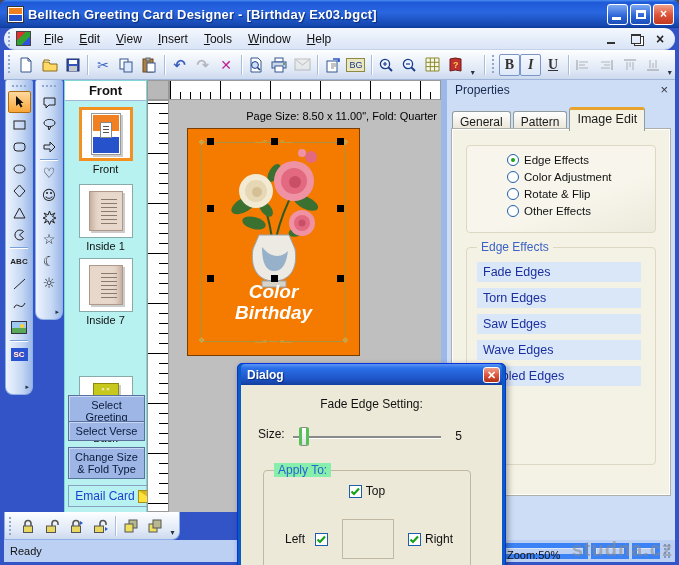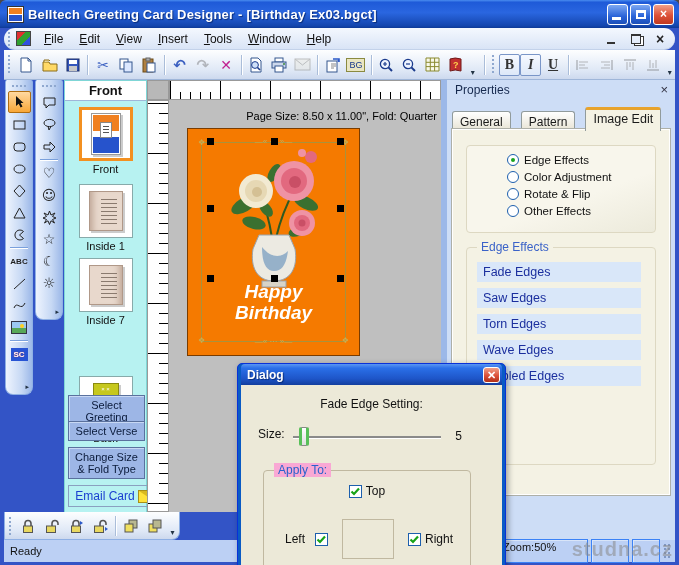--- a/index.html
+++ b/index.html
@@ -139,62 +139,62 @@
   .handle { position:absolute; width:7px; height:7px; background:#000; }
 
   
   .splitter { position:absolute; left:437px; top:0; width:6px; height:433px; background:#9cb8e8; }
   .props { position:absolute; left:443px; top:0; width:228px; height:460px; background:#cdddf6; }
   .props-title { position:absolute; left:8px; top:3px; font-size:12px; color:#16294e; }
   .props-close { position:absolute; right:7px; top:2px; font-size:13px; color:#334; }
   .props-content { position:absolute; left:4px; top:48px; width:220px; height:368px; background:#f4f2e4; border:1px solid #aeb0a8; box-shadow:inset 0 0 0 1px #fff; }
   .tabs { position:absolute; left:5px; top:27px; display:flex; align-items:flex-end; }
   .tab { font-size:12px; color:#1a1a1a; padding:3px 7px 3px; border:1px solid #919b9c; border-bottom:none; border-radius:3px 3px 0 0;
-    background:linear-gradient(180deg,#ffffff,#e6e2d2); margin-right:10px; height:20px; }
+    background:linear-gradient(180deg,#ffffff,#e6e2d2); margin-right:2px; height:20px; }
   .tab.active { background:#f4f2e4; border-top:3px solid #e8a32c; height:24px; padding-top:2px; font-size:12.5px; position:relative; z-index:3; }
   .optgroup { position:absolute; left:14px; top:16px; width:190px; height:88px; border:1px solid #ddd8c2; border-radius:4px;
     background:linear-gradient(160deg,#f8f6ec 60%,#eceadb); }
   .radio-row { display:flex; align-items:center; gap:5px; margin:5px 0 0 40px; }
   .optgroup .radio-row:first-child { margin-top:8px; }
   .radio { width:12px; height:12px; border:1px solid #1d5fad; border-radius:50%; background:#fff; position:relative; flex:none; }
   .radio.on::after { content:""; position:absolute; left:3px; top:3px; width:4px; height:4px; border-radius:50%; background:#19a31f; }
   .radio-label { font-size:11.5px; color:#111; }
   .fxgroup { position:absolute; left:14px; top:118px; width:190px; height:218px; border:1px solid #ddd8c2; border-radius:4px; }
   .fxcaption { position:absolute; left:10px; top:-8px; background:#f4f2e4; padding:0 4px; font-size:12px; color:#3a62c8; }
   .fxlist { position:absolute; left:10px; top:14px; right:14px; }
   .fxitem { background:#d9e7f9; color:#1b2f9e; font-size:12.5px; height:20px; line-height:20px; padding-left:6px; margin-bottom:6px; }
 
   
   .bottom-toolbar { position:absolute; left:4px; top:512px; width:176px; height:28px;
     background:linear-gradient(180deg,#fdfeff,#dfe8f6 70%,#cdd9ee); border-radius:0 0 8px 0;
     display:flex; align-items:center; border:1px solid #8fb0e4; border-top:none; }
   .statusbar { position:absolute; left:4px; top:540px; width:671px; height:22px; background:#bcd0f4; display:flex; align-items:center; }
   .status-ready { font-size:11px; color:#111; padding-left:6px; }
   .status-panels { margin-left:auto; display:flex; gap:3px; align-items:center; height:100%; padding:2px 4px 2px 0; }
-  .spanel { border:1px solid #3b82f6; box-shadow:inset 1px 1px 0 #d9e5f8; height:24px; font-size:11px; color:#111; padding:1px 4px 0; }
+  .spanel { border:5px solid #3b82f6; box-shadow:inset 1px 1px 0 #d9e5f8; height:16px; font-size:11px; color:#111; padding:1px 4px 0; }
   .sgrip { width:8px; height:16px; background-image:radial-gradient(circle,#8098c4 1px,transparent 1.2px); background-size:4px 4px; }
   .watermark { position:absolute; right:6px; top:538px; font-size:20px; font-weight:bold; color:#8a8a8a; opacity:.55; letter-spacing:1px; z-index:40; }
 
   
   .dialog { position:absolute; left:237px; top:363px; width:269px; height:230px; z-index:60;
     border:1px solid #0831d9; background:#0a5bc4; padding:0 3px 3px; border-radius:5px 5px 0 0;
     box-shadow:2px 2px 6px rgba(0,0,0,.35); }
   .dlg-titlebar { height:21px; display:flex; align-items:center; padding:0 2px 0 6px;
     background:linear-gradient(180deg,#5a96f2 0%,#2a6fe8 20%,#1e55c8 70%,#123e9e 100%); border-radius:4px 4px 0 0; }
   .dlg-title { color:#fff; font-weight:bold; font-size:12px; text-shadow:1px 1px 1px #0a2d7a; }
   .dlg-close { margin-left:auto; width:17px; height:16px; border:1px solid #fff; border-radius:3px; color:#fff; font-weight:bold; font-size:11px; line-height:14px; text-align:center;
     background:linear-gradient(180deg,#f0a088,#dd5038 55%,#b03018); }
   .dlg-body { position:relative; background:#ece9d8; height:206px; }
   .dlg-heading { position:absolute; left:0; right:0; top:12px; text-align:center; font-size:12px; color:#111; }
   .size-label { position:absolute; left:17px; top:42px; font-size:12px; color:#111; }
   .slider { position:absolute; left:52px; top:51px; width:148px; height:2px; background:#8a8a8a; box-shadow:0 1px 0 #fff; }
   .slider-thumb { position:absolute; left:6px; top:-9px; width:10px; height:19px; background:linear-gradient(180deg,#fff,#e0e0e0); border:1px solid #888; border-left:3px solid #58c058; border-right:3px solid #58c058; border-radius:2px; }
   .size-value { position:absolute; right:40px; top:44px; font-size:12px; color:#111; }
   .apply-group { position:absolute; left:22px; top:85px; width:208px; height:130px; border:1px solid #c0b8a0; border-radius:4px; }
-  .apply-caption { position:absolute; left:10px; top:-8px; background:#f9a8d4; padding:0 4px; font-size:12px; color:#2962cc; }
+  .apply-caption { position:absolute; left:10px; top:-8px; background:#86efac; padding:0 4px; font-size:12px; color:#2962cc; }
   .cb { width:13px; height:13px; background:#fff; border:1px solid #1d5fad; display:inline-flex; align-items:center; justify-content:center; flex:none; }
   .cb-label { font-size:12px; color:#111; }
   .cb-row { display:flex; align-items:center; gap:4px; }
   .row-top { position:absolute; left:0; right:0; top:13px; justify-content:center; }
   .row-mid { position:absolute; left:14px; right:10px; top:48px; display:flex; align-items:center; }
   .preview-box { width:52px; height:40px; border:1px solid #c0b8a0; margin:0 14px; }
   svg { display:block; }
 </style>
 </head>
 <body>
@@ -570,21 +570,21 @@
         <div class="handle" style="left:19px;  top:9px;"></div>
         <div class="handle" style="left:83px;  top:9px;"></div>
         <div class="handle" style="left:149px; top:9px;"></div>
         <div class="handle" style="left:19px;  top:76px;"></div>
         <div class="handle" style="left:149px; top:76px;"></div>
         <div class="handle" style="left:19px;  top:146px;"></div>
         <div class="handle" style="left:83px;  top:146px;"></div>
         <div class="handle" style="left:149px; top:146px;"></div>
 
         <div class="card-text">
-          <div>Happy</div>
+          <div>Color</div>
           <div>Birthday</div>
         </div>
       </div>
     </div>
 
     <div class="splitter"></div>
 
     <div class="props">
       <div class="props-title">Properties</div>
       <div class="props-close">×</div>
@@ -609,22 +609,22 @@
             </div>
           <div class="radio-row">
             <span class="radio"></span>
             <span class="radio-label">Other Effects</span>
             </div>
         </div>
         <div class="fxgroup">
           <div class="fxcaption">Edge Effects</div>
           <div class="fxlist">
             <div class="fxitem">Fade Edges</div>
+            <div class="fxitem">Torn Edges</div>
             <div class="fxitem">Saw Edges</div>
-            <div class="fxitem">Torn Edges</div>
             <div class="fxitem">Wave Edges</div>
             <div class="fxitem">Rippled Edges</div>
           </div>
         </div>
       </div>
     </div>
   </div>
 
   <div class="bottom-toolbar">
     <div class="grip"></div>

